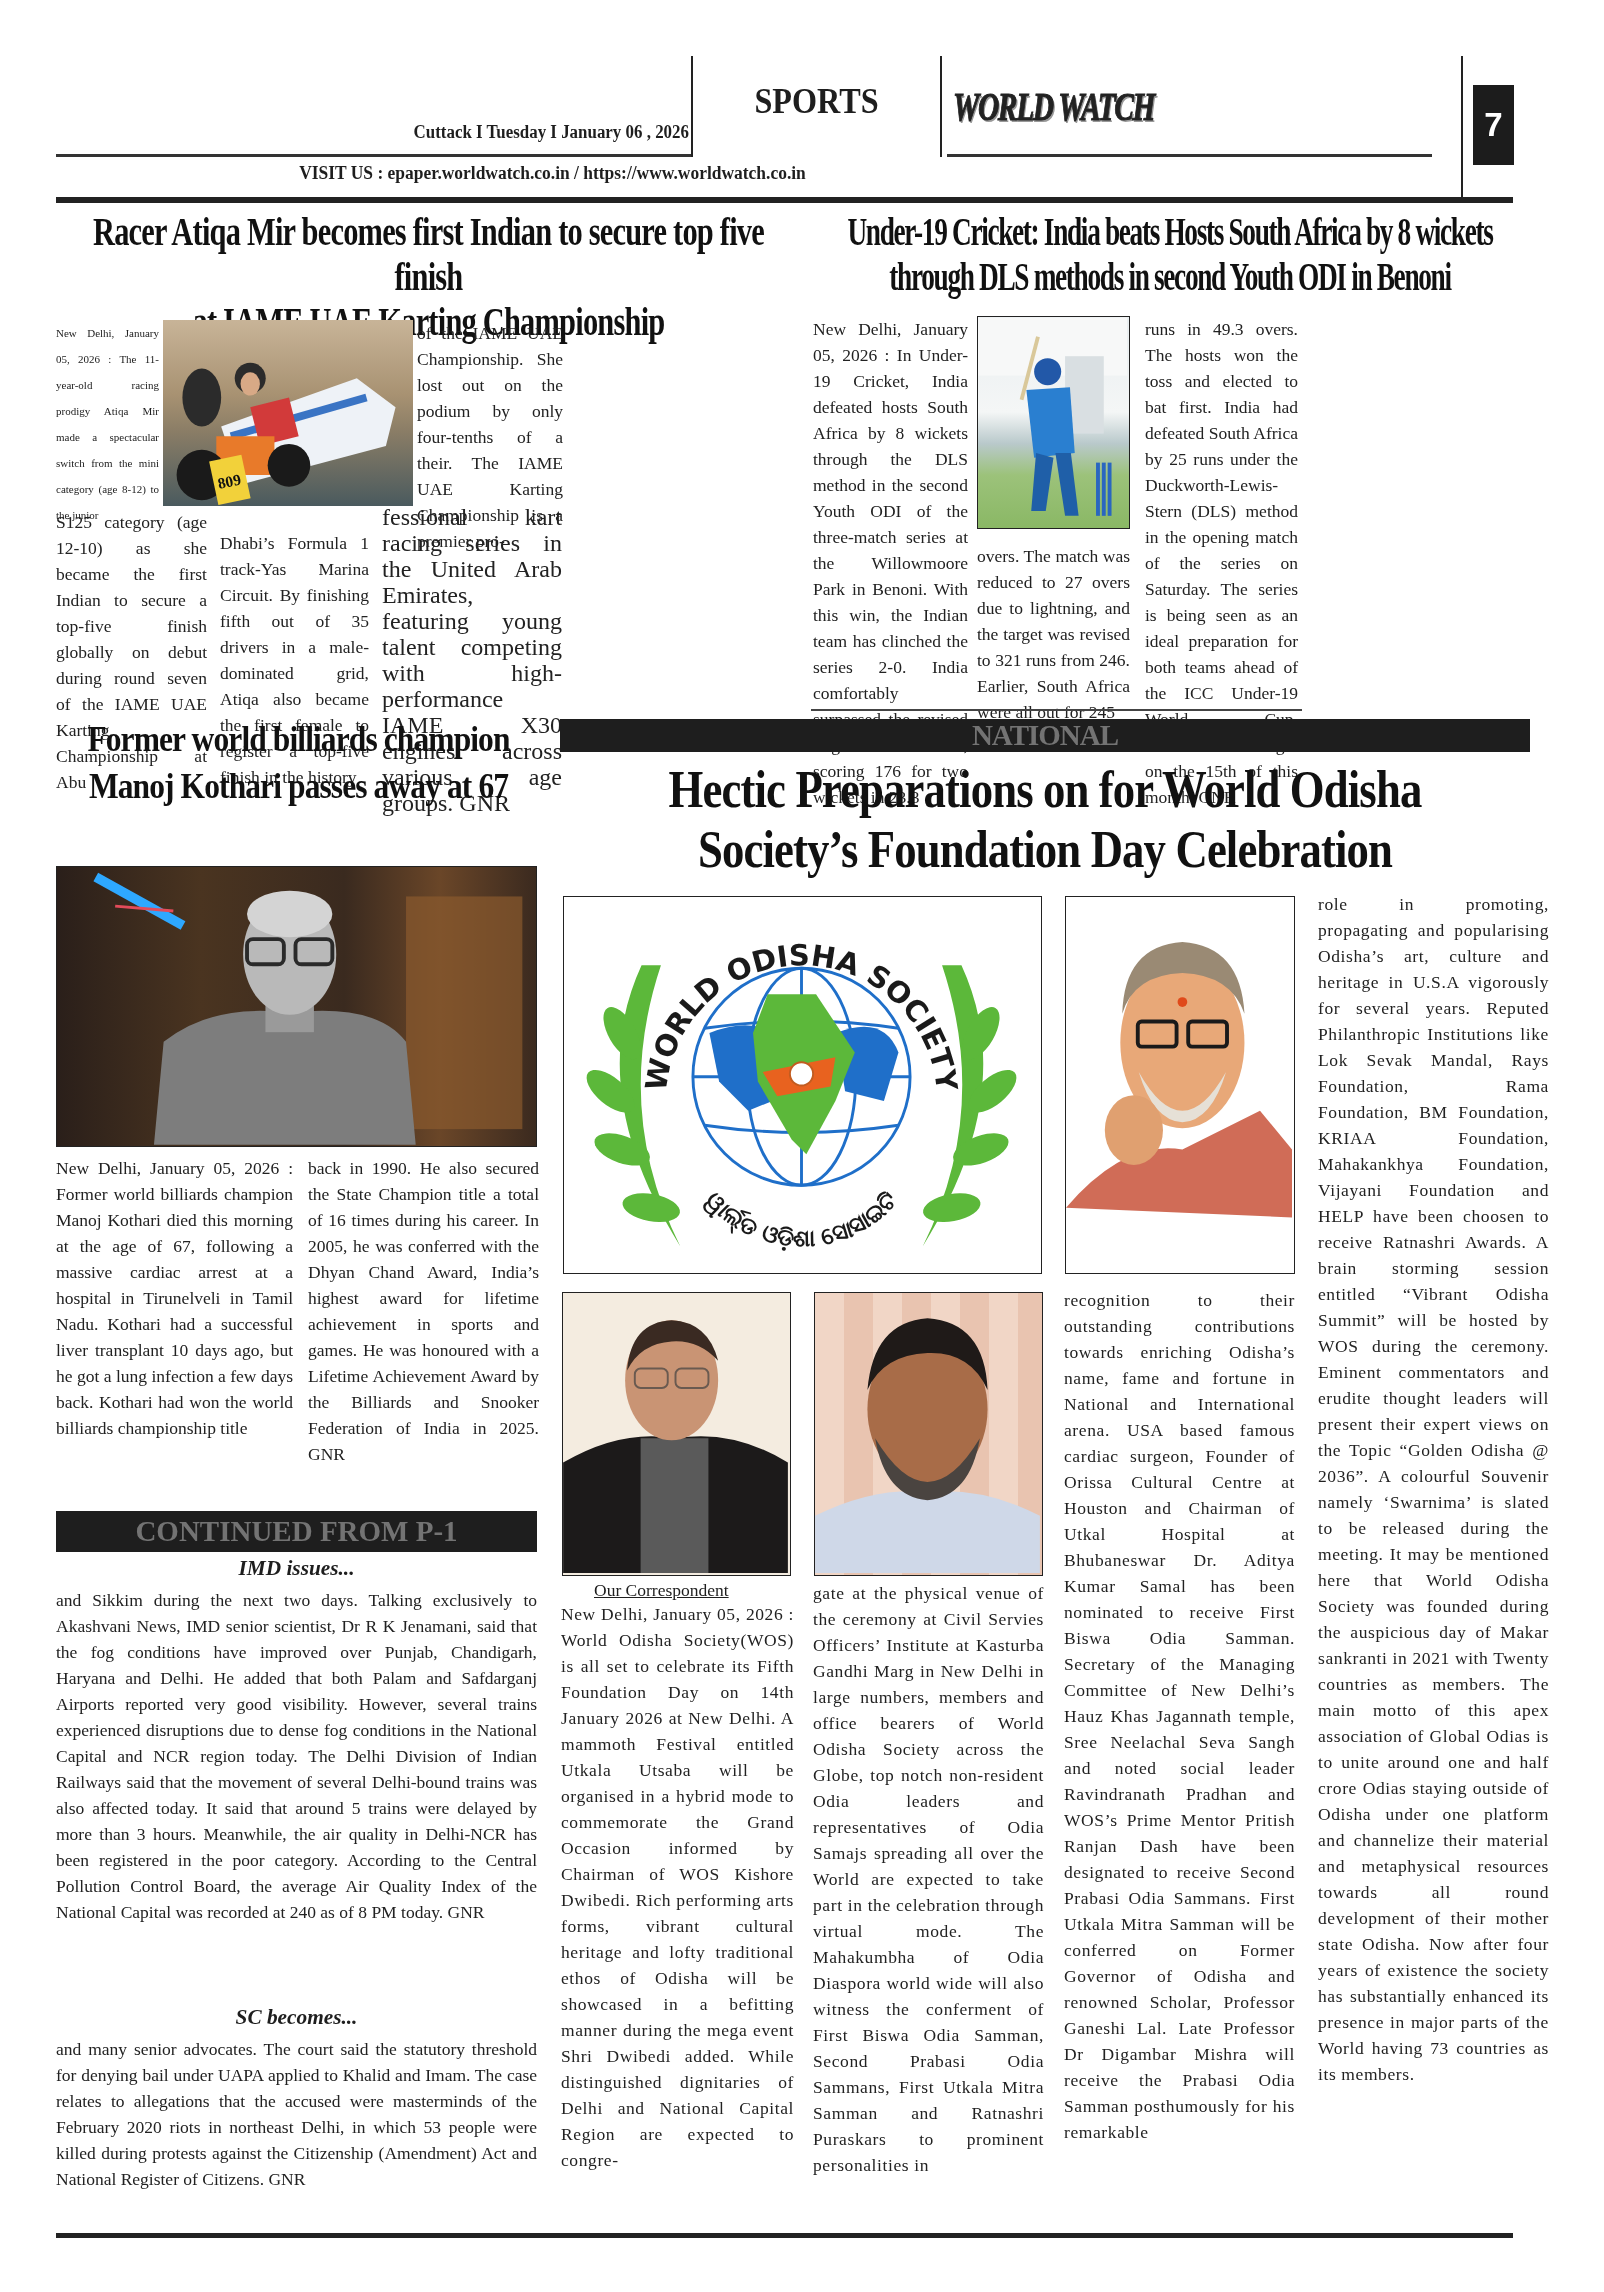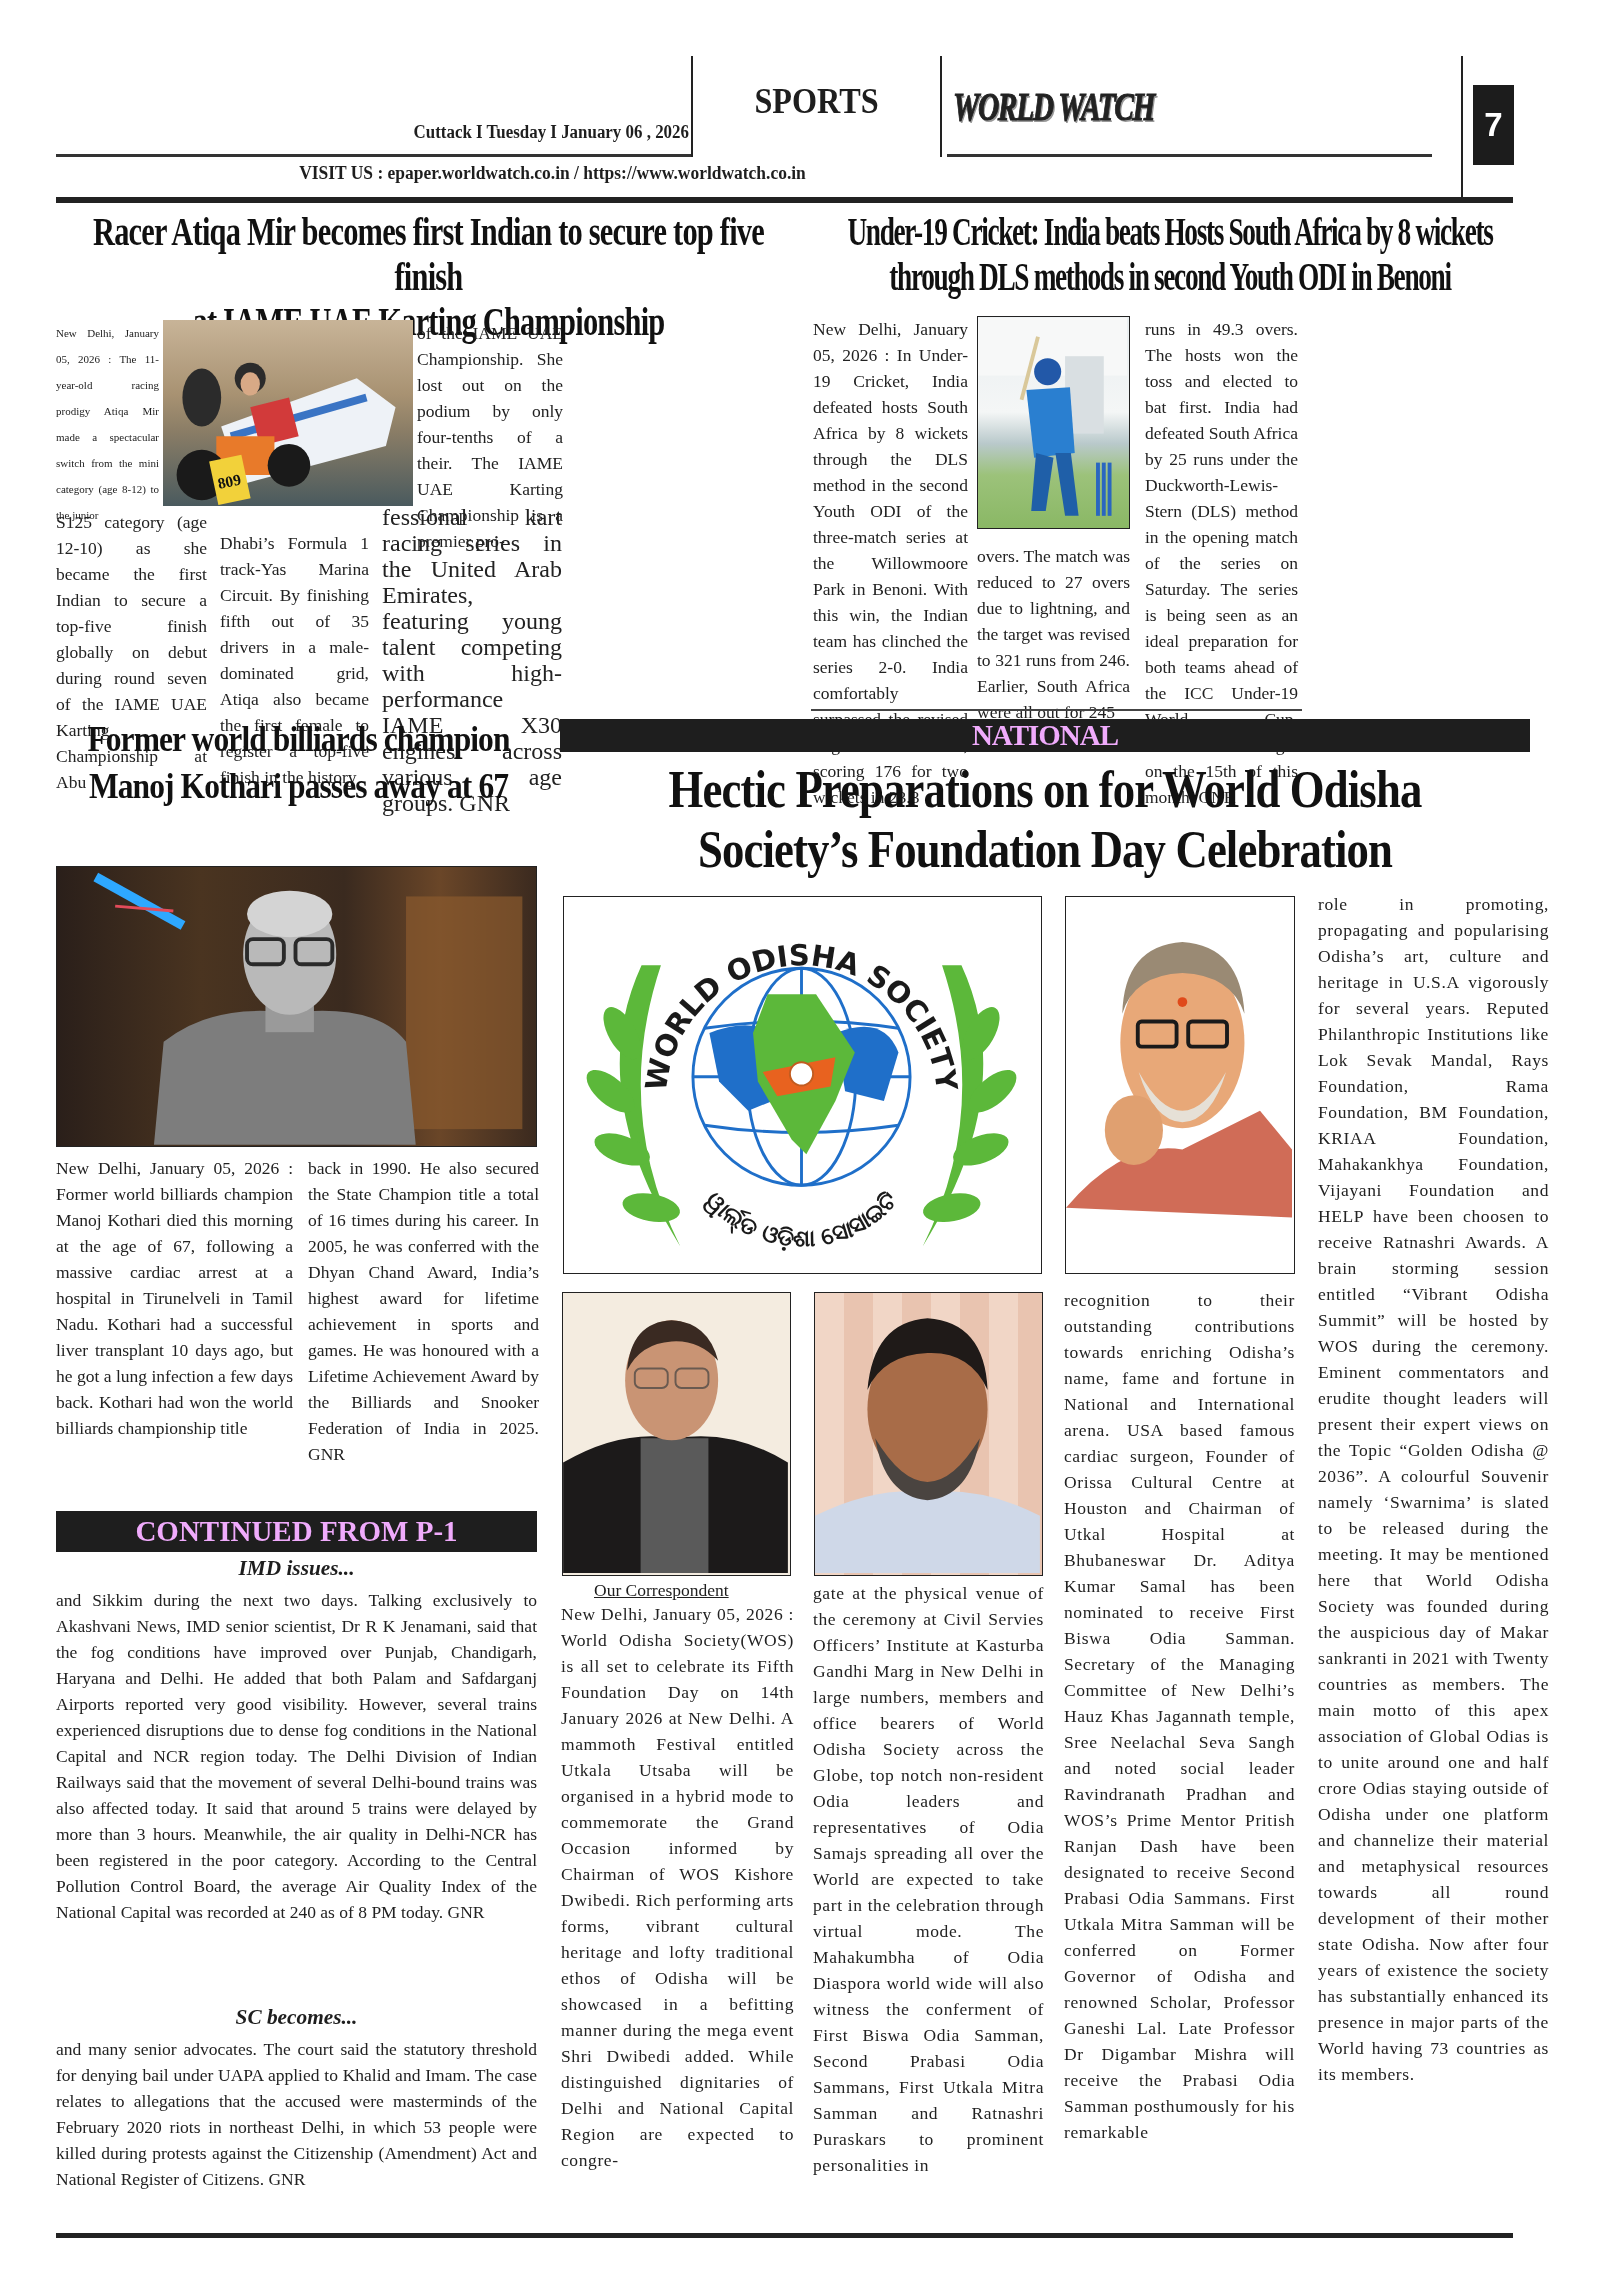--- a/index.html
+++ b/index.html
@@ -22,21 +22,21 @@
 
   
   .hl { font-weight: bold; text-align: center; line-height: 1.15; color: #111; letter-spacing: -1px; }
   .hl-cond { transform: scaleX(0.78); transform-origin: center top; }
   .body { font-size: 19px; line-height: 26px; text-align: justify; hyphens: manual; color: #222; }
   .wide-sp { letter-spacing: 0.6px; }
 
   .photo { overflow: hidden; }
   .rule { background: #444; }
 
-  .banner { background: #1e1e1e; color: #f0abfc; text-align: center; font-weight: bold; }
+  .banner { background: #1e1e1e; color: #737373; text-align: center; font-weight: bold; }
   .sub-hd { font-weight: bold; text-align: center; font-size: 21.3px; font-style: italic; }
 </style>
 </head>
 <body>
 
 <div class="abs mast-date">Cuttack I Tuesday I January 06 ,  2026</div>
 <div class="abs mast-rule-l"></div>
 <div class="abs mast-vline1"></div>
 <div class="abs mast-sports">SPORTS</div>
 <div class="abs mast-vline2"></div>

